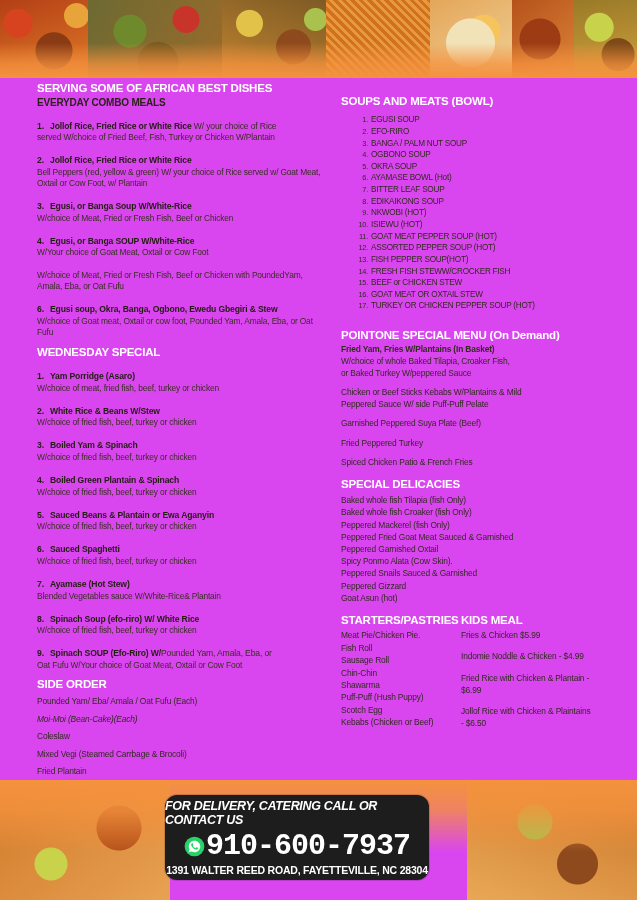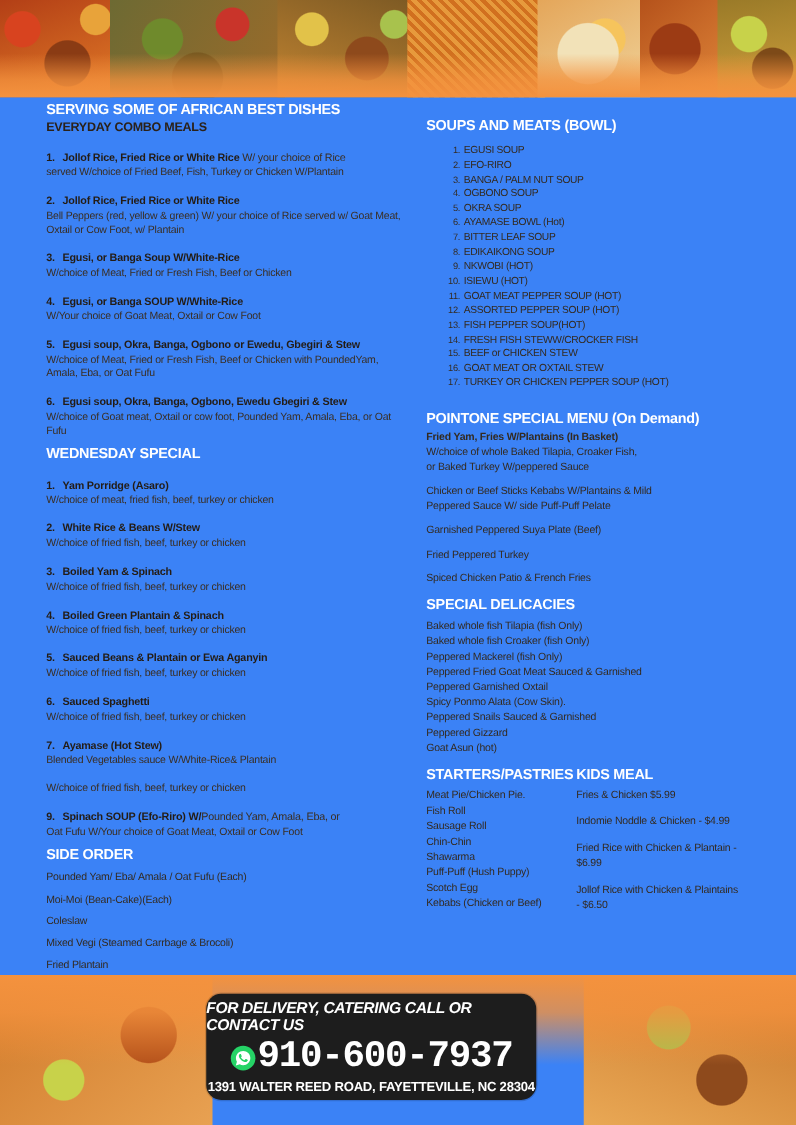--- a/index.html
+++ b/index.html
@@ -3,21 +3,21 @@
 <meta charset="utf-8">
 <style>
   html,body{margin:0;padding:0;}
   body{
     width:637px;height:900px;
     background:#F4923E;
     font-family:"Liberation Sans", sans-serif;
     overflow:hidden;
     position:relative;
   }
-  .page{position:relative;width:637px;height:900px;overflow:hidden;background:#3b82f6;}
+  .page{position:relative;width:637px;height:900px;overflow:hidden;background:#d946ef;}
 
   
   .photo-band{
     position:absolute;left:0;top:0;width:637px;height:78px;overflow:hidden;
   }
   .photo-band .tile{position:absolute;top:0;height:78px;}
   .pb1{left:0;width:90px;background:
       radial-gradient(circle at 20% 30%, #d8431f 0 14px, transparent 15px),
       radial-gradient(circle at 60% 65%, #8a3b14 0 18px, transparent 19px),
       radial-gradient(circle at 85% 20%, #e8a33a 0 12px, transparent 13px),
@@ -152,21 +152,20 @@
       </div>
       <div class="item">
         <div class="item-title"><span class="item-num">3.</span><span>Egusi, or Banga Soup W/White-Rice</span></div>
         <div class="item-desc">W/choice of Meat, Fried or Fresh Fish, Beef or Chicken</div>
       </div>
       <div class="item">
         <div class="item-title"><span class="item-num">4.</span><span>Egusi, or Banga SOUP W/White-Rice</span></div>
         <div class="item-desc">W/Your choice of Goat Meat, Oxtail or Cow Foot</div>
       </div>
       <div class="item">
-        <div class="item-title"><span class="item-num">5.</span><span>Egusi soup, Okra, Banga, Ogbono or Ewedu, Gbegiri &amp; Stew</span></div>
         <div class="item-desc">W/choice of Meat, Fried or Fresh Fish, Beef or Chicken with PoundedYam, Amala, Eba, or Oat Fufu</div>
       </div>
       <div class="item">
         <div class="item-title"><span class="item-num">6.</span><span>Egusi soup, Okra, Banga, Ogbono, Ewedu Gbegiri &amp; Stew</span></div>
         <div class="item-desc">W/choice of Goat meat, Oxtail or cow foot, Pounded Yam, Amala, Eba, or Oat Fufu</div>
       </div>
     </div>
 
     <div class="sec-head-white" style="margin-top:8px;">WEDNESDAY SPECIAL</div>
 
@@ -193,32 +192,33 @@
       </div>
       <div class="item">
         <div class="item-title"><span class="item-num">6.</span><span>Sauced Spaghetti</span></div>
         <div class="item-desc">W/choice of fried fish, beef, turkey or chicken</div>
       </div>
       <div class="item">
         <div class="item-title"><span class="item-num">7.</span><span>Ayamase (Hot Stew)</span></div>
         <div class="item-desc">Blended Vegetables sauce W/White-Rice&amp; Plantain</div>
       </div>
       <div class="item">
+        <div class="item-title"><span class="item-num">8.</span><span>Spinach Soup (efo-riro) W/ White Rice</span></div>
         <div class="item-desc">  W/choice of fried fish, beef, turkey or chicken</div>
       </div>
       <div class="item">
         <div class="item-title"><span class="item-num">9.</span><span>Spinach SOUP (Efo-Riro) W/</span><span class="inline-desc">Pounded Yam, Amala, Eba, or</span></div>
         <div class="item-desc">Oat Fufu W/Your choice of Goat Meat, Oxtail or Cow Foot</div>
       </div>
     </div>
 
     <div class="sec-head-white" style="margin-top:7px;margin-bottom:4px;">SIDE ORDER</div>
     <div>
       <div class="plain-line" style="margin-bottom:5px;">Pounded Yam/ Eba/ Amala / Oat Fufu (Each)</div>
-      <div class="plain-line" style="margin-bottom:5px;">Moi-Moi (Bean-Cake)(Each)</div>
+      <div class="plain-line" style="margin-bottom:5px;font-style:italic;">Moi-Moi (Bean-Cake)(Each)</div>
       <div class="plain-line" style="margin-bottom:5px;">Coleslaw</div>
       <div class="plain-line" style="margin-bottom:5px;">Mixed Vegi (Steamed Carrbage &amp; Brocoli)</div>
       <div class="plain-line">Fried Plantain</div>
     </div>
   </div>
 
   <div class="col-right">
 
     <div class="sec-head-white">SOUPS AND MEATS (BOWL)</div>
     <div class="num-list">

